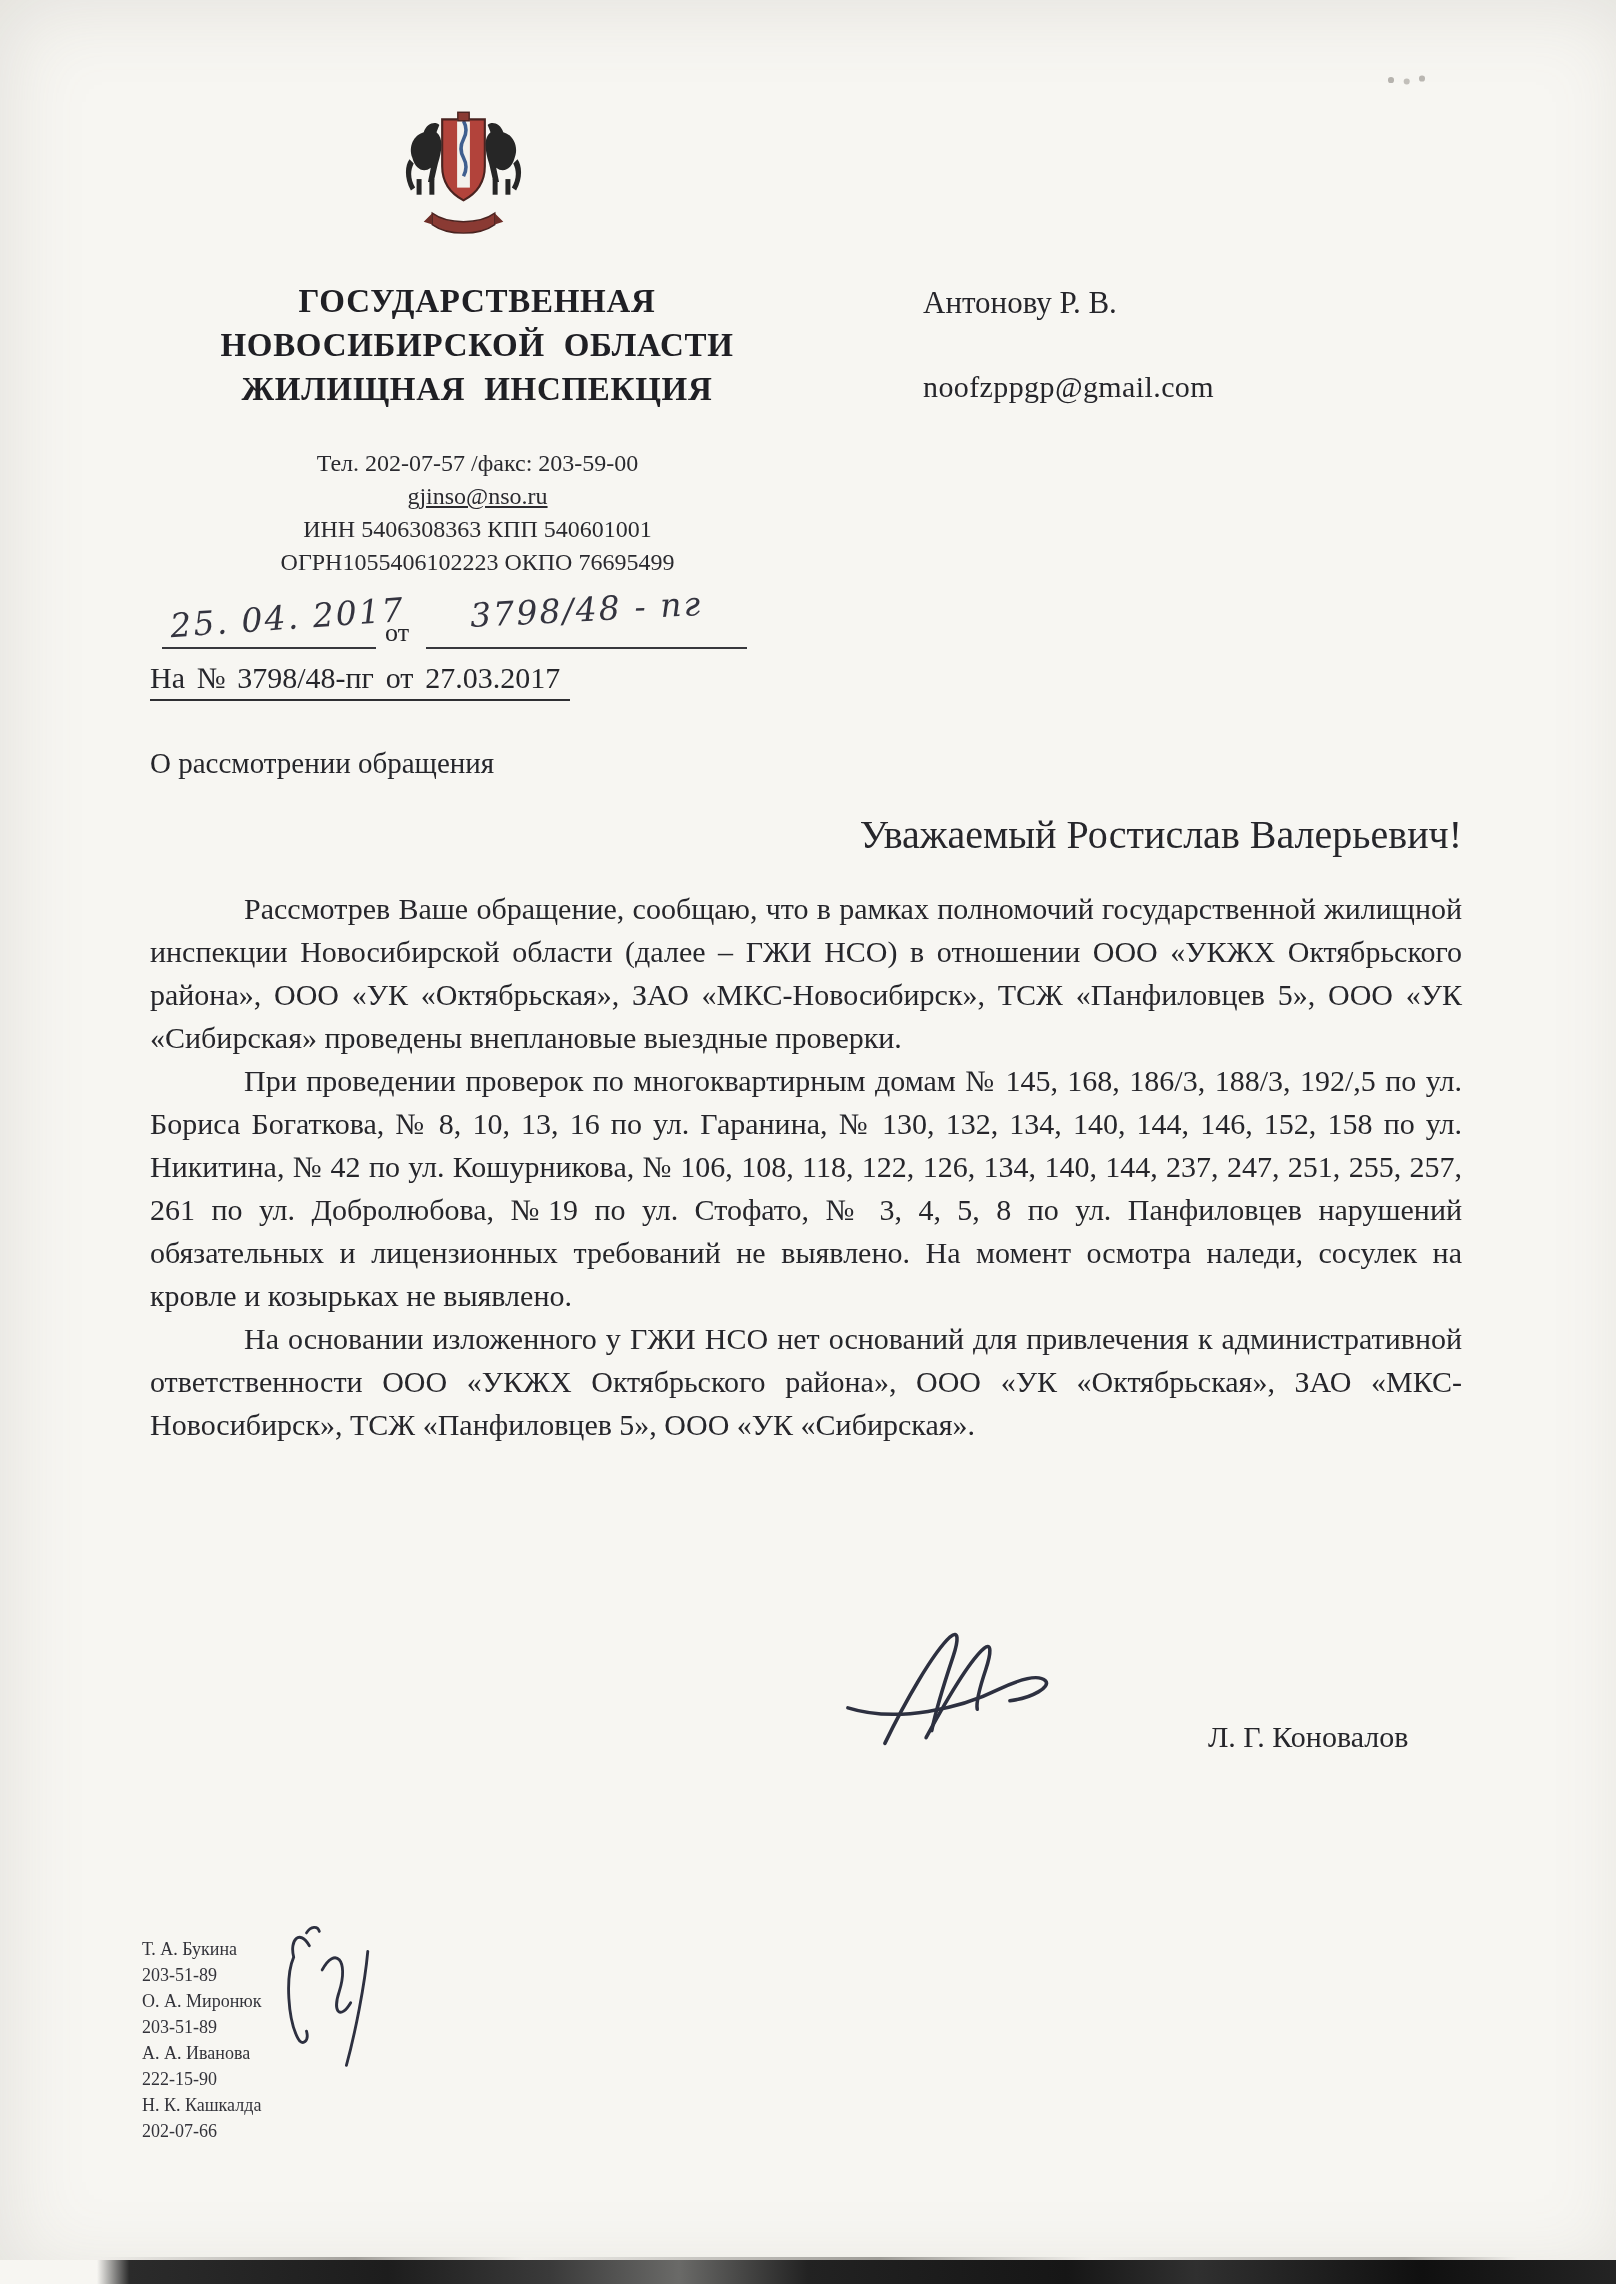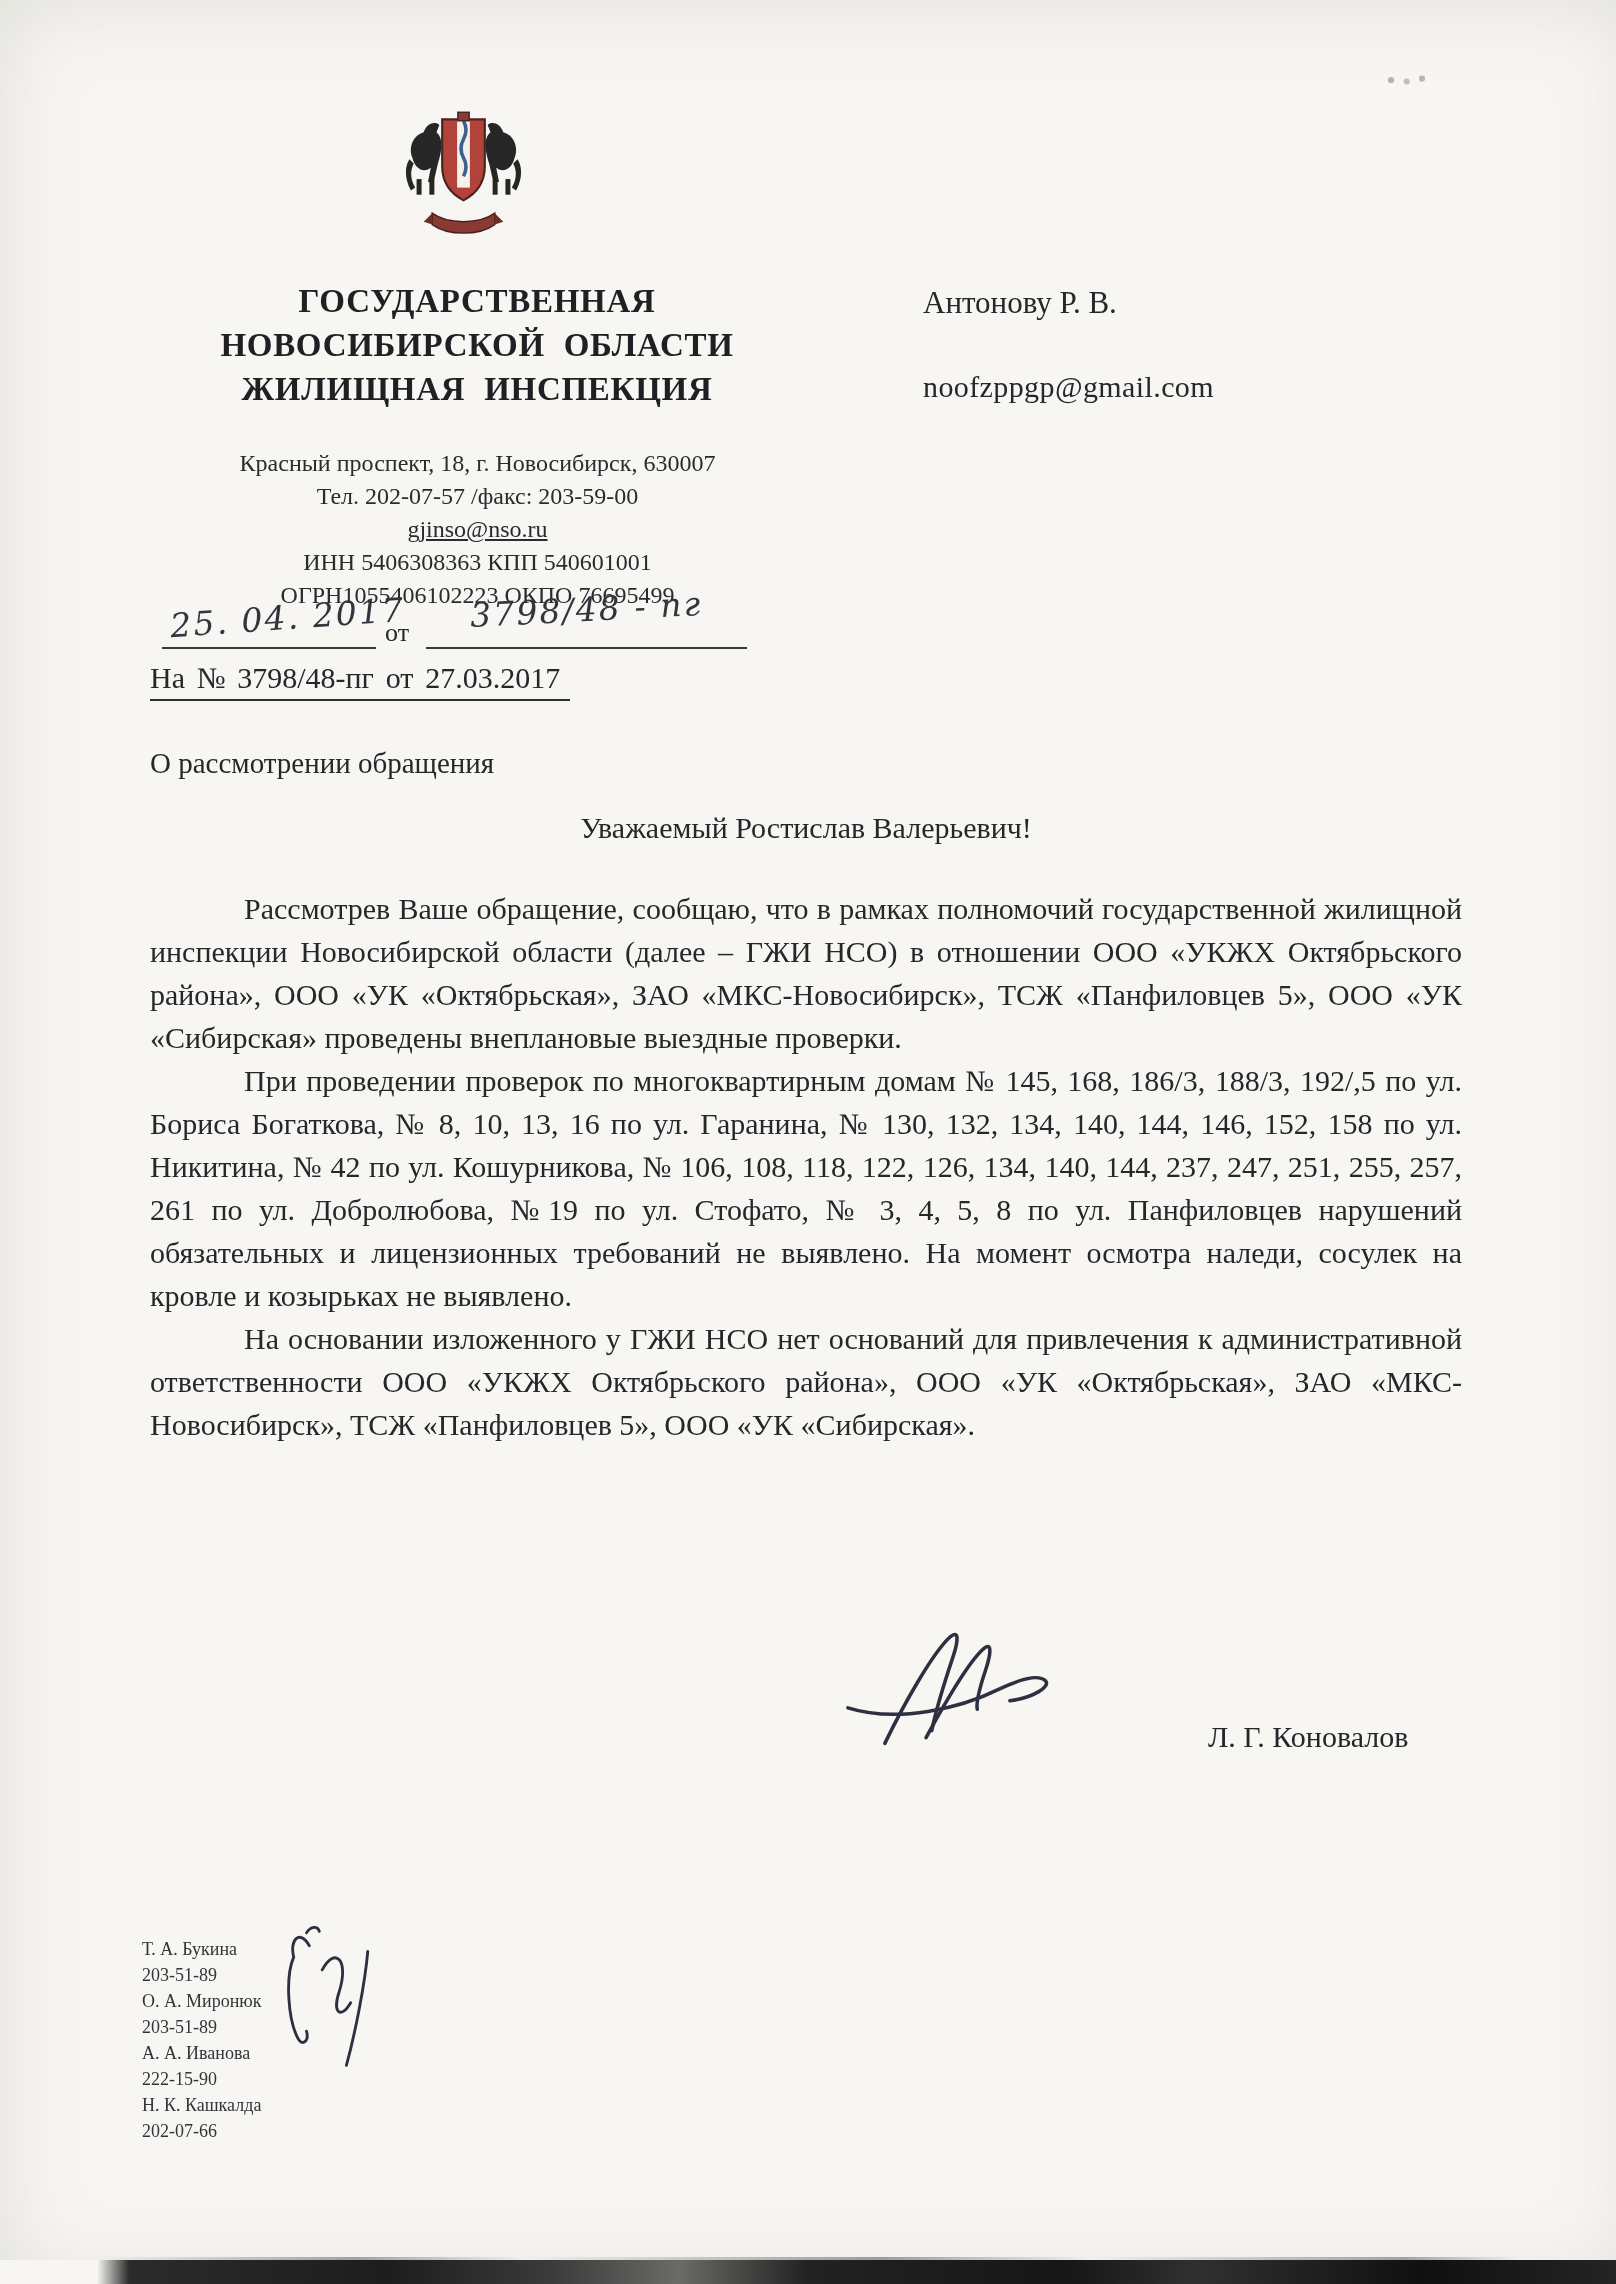--- a/index.html
+++ b/index.html
@@ -45,21 +45,21 @@
   .hw-date{left:170px;top:598px;font-size:33px;transform:rotate(-4deg);letter-spacing:2.1px;}
   .hw-number{left:470px;top:590px;font-size:33px;transform:rotate(-3deg);letter-spacing:2.1px;}
 
   .ref-line{
     left:150px;top:661px;font-size:30px;
     padding:0 10px 4.3px 0;border-bottom:2.1px solid #2f2f33;
     word-spacing:4.3px;
   }
 
   .subject{left:150px;top:747px;font-size:29px;}
-  .salutation{left:150px;top:811px;width:1312px;text-align:center;font-size:30px;}
+  .salutation{left:150px;top:811px;width:1312px;text-align:right;font-size:40px;}
 
   .body-text{
     left:150px;top:887px;width:1312px;
     font-size:30px;line-height:43px;text-align:justify;
   }
   .body-text p{margin:0;text-indent:94px;}
 
   .sig-position{left:150px;top:1720px;font-size:30px;}
   .sig-name{left:1208px;top:1720px;font-size:30px;}
   .sig-svg{left:819px;top:1624px;}
@@ -128,21 +128,20 @@
   <div class="abs org-block">
     <div>ГОСУДАРСТВЕННАЯ</div>
     <div>НОВОСИБИРСКОЙ  ОБЛАСТИ</div>
     <div>ЖИЛИЩНАЯ  ИНСПЕКЦИЯ</div>
   </div>
 
   <div class="abs recipient-name">Антонову Р. В.</div>
   <div class="abs recipient-email">noofzppgp@gmail.com</div>
 
   <div class="abs addr-block">
-    <div>Красный проспект, 18, г. Новосибирск, 630007</div>
     <div>Тел. 202-07-57 /факс: 203-59-00</div>
     <div class="addr-email">gjinso@nso.ru</div>
     <div>ИНН 5406308363  КПП 540601001</div>
     <div>ОГРН1055406102223 ОКПО 76695499</div>
   </div>
 
   <div class="abs blank-line blank1"></div>
   <div class="abs form-ot">от</div>
   <div class="abs blank-line blank2"></div>
   <div class="abs handwriting hw-date">25. 04. 2017</div>

